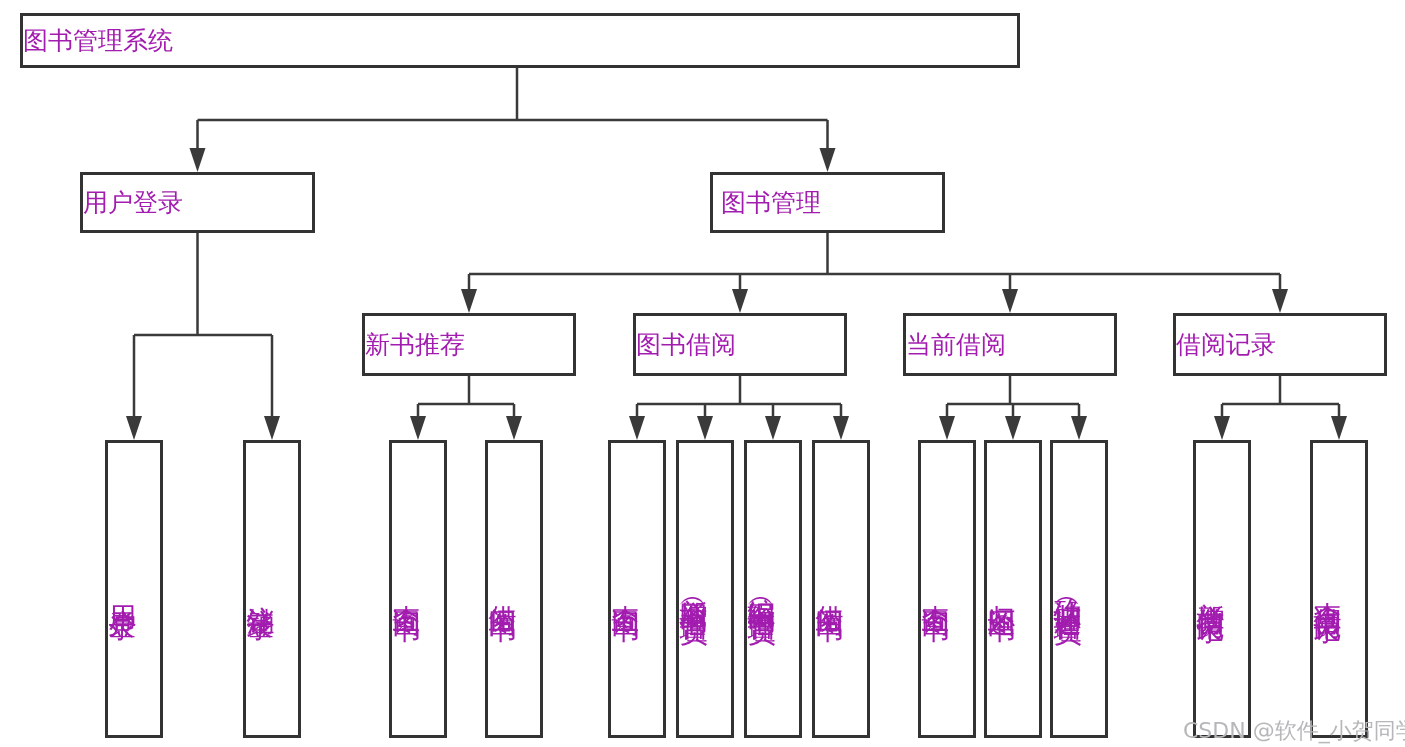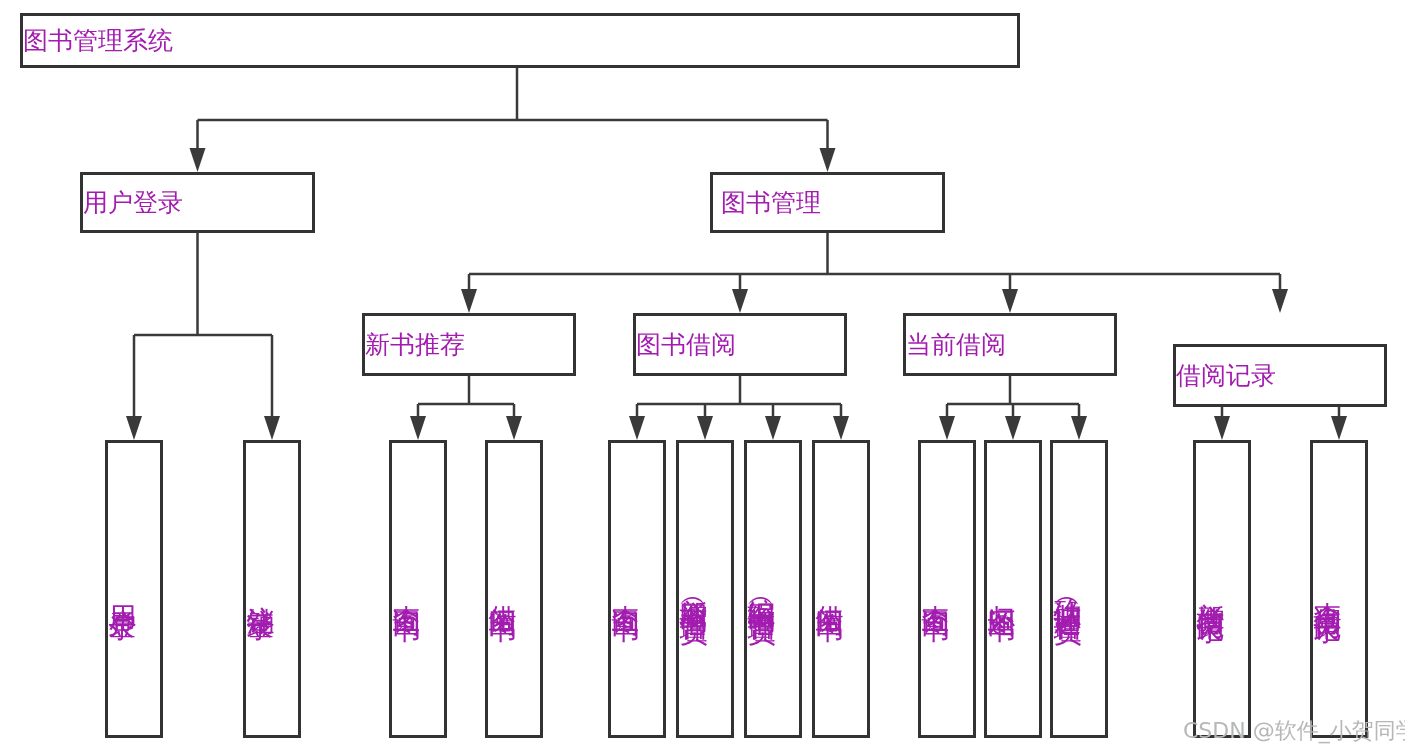--- a/index.html
+++ b/index.html
@@ -115,21 +115,21 @@
 
   <div class="node" style="left:362px; top:313px; width:214px; height:63px;">
     <span>新书推荐</span>
   </div>
   <div class="node" style="left:903px; top:313px; width:214px; height:63px;">
     <span>当前借阅</span>
   </div>
   <div class="node" style="left:633px; top:313px; width:214px; height:63px;">
     <span>图书借阅</span>
   </div>
-  <div class="node" style="left:1173px; top:313px; width:214px; height:63px;margin-top:31px;">
+  <div class="node" style="left:1173px; top:313px; width:214px; height:63px;">
     <span>借阅记录</span>
   </div>
 
   <div class="node leaf" style="left:105px; top:440px; width:58px; height:298px;">
     <span class="vtext">用户登录</span>
   </div>
   <div class="node leaf" style="left:243px; top:440px; width:58px; height:298px;">
     <span class="vtext">注销登录</span>
   </div>
 

